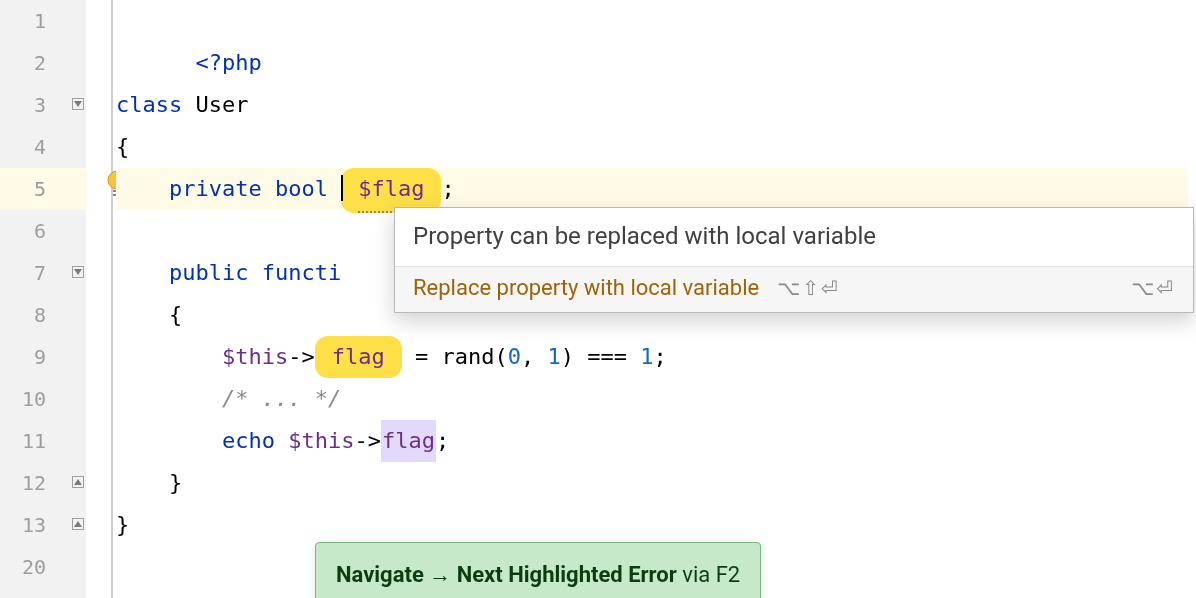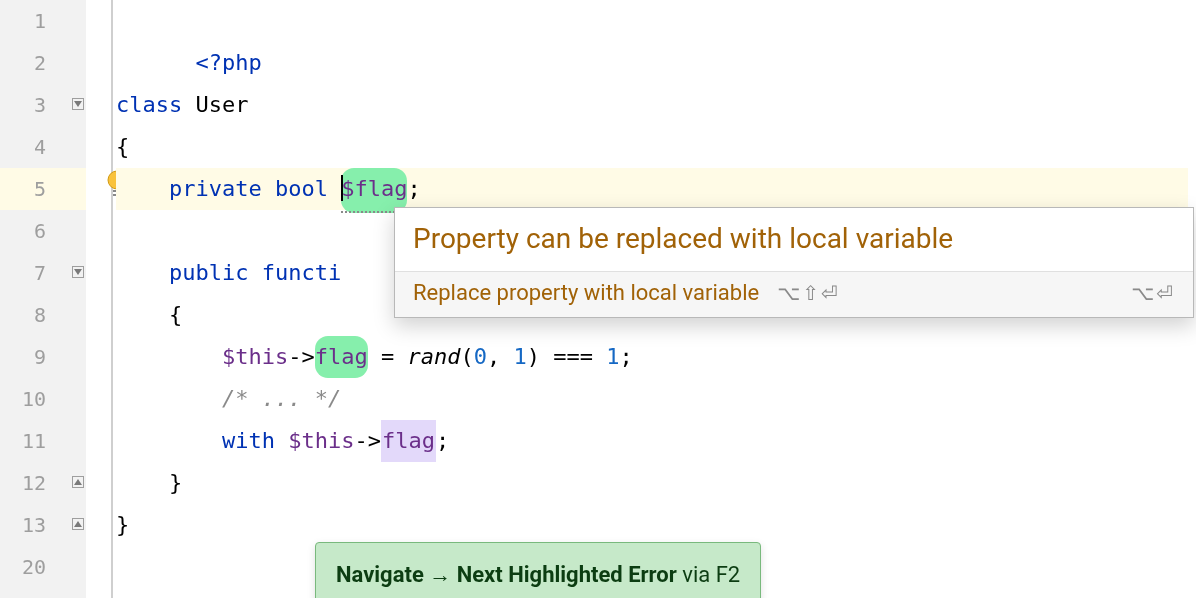--- a/index.html
+++ b/index.html
@@ -57,24 +57,24 @@
     position: absolute;
     left: 0; right: 8px;
     height: 42px;
     white-space: pre;
   }
   .row.hl { background: #fffbe6; }
   .k { color: #0032b3; font-weight: 500; }
   .var { color: #6b2f8a; }
   .num { color: #1568c4; }
   .prop { color: #6b2f8a; }
-  .ital { font-style: italic; }
+  .ital { }
   .muted { color: #8a8a8a; font-style: italic; }
 
-  .pink-hl { background: #86efac; display: inline-block; padding: 0 0; border-radius: 13px; }
+  .pink-hl { background: #fde047; display: inline-block; padding: 0 17px; border-radius: 13px; }
   .lilac-hl { background: #e3d9fa; display: inline-block; padding: 0 1px; }
   .squiggle {
     display: inline-block;
     border-bottom: 2px dotted #8a8a8a;
     padding-bottom: 1px;
   }
   .cursor {
     display: inline-block;
     width: 2px; height: 26px;
     background: #000;
@@ -119,22 +119,22 @@
     top: 207px;
     width: 800px;
     background: #f6f6f6;
     border: 1px solid #b8b8b8;
     box-shadow: 0 8px 20px rgba(0,0,0,0.18);
     font-family: -apple-system, "Segoe UI", Roboto, Helvetica, Arial, sans-serif;
     line-height: normal;
   }
   .popup .head {
     padding: 14px 18px 16px 18px;
-    font-size: 28px;
-    color: #a16207;
+    font-size: 24px;
+    color: #404040;
     background: #ffffff;
   }
   .popup .actions {
     display: flex;
     align-items: center;
     padding: 8px 18px 12px 18px;
     font-size: 22px;
     background: #f6f6f6;
     border-top: 1px solid #e0e0e0;
   }
@@ -226,21 +226,21 @@
     <div class="row hl" style="top:168px">    <span class="k">private</span> <span class="k">bool</span> <span class="cursor"></span><span class="pink-hl"><span class="squiggle"><span class="var">$</span><span class="var">flag</span></span></span><span>;</span></div>
 
     <div class="row" style="top:252px">    <span class="k">public</span> <span class="k">functi</span></div>
 
     <div class="row" style="top:294px">    <span>{</span></div>
 
     <div class="row" style="top:336px">        <span class="var">$this</span><span>-&gt;</span><span class="pink-hl"><span class="prop">flag</span></span><span> = </span><span class="ital">rand</span><span>(</span><span class="num">0</span><span>, </span><span class="num">1</span><span>)</span><span> === </span><span class="num">1</span><span>;</span></div>
 
     <div class="row" style="top:378px">        <span class="muted">/* ... */</span></div>
 
-    <div class="row" style="top:420px">        <span class="k">with</span><span> </span><span class="var">$this</span><span>-&gt;</span><span class="lilac-hl"><span class="prop">flag</span></span><span>;</span></div>
+    <div class="row" style="top:420px">        <span class="k">echo</span><span> </span><span class="var">$this</span><span>-&gt;</span><span class="lilac-hl"><span class="prop">flag</span></span><span>;</span></div>
 
     <div class="row" style="top:462px">    <span>}</span></div>
 
     <div class="row" style="top:504px"><span>}</span></div>
 
   </div>
 
   <div class="popup">
     <div class="head">Property can be replaced with local variable</div>
     <div class="actions">

